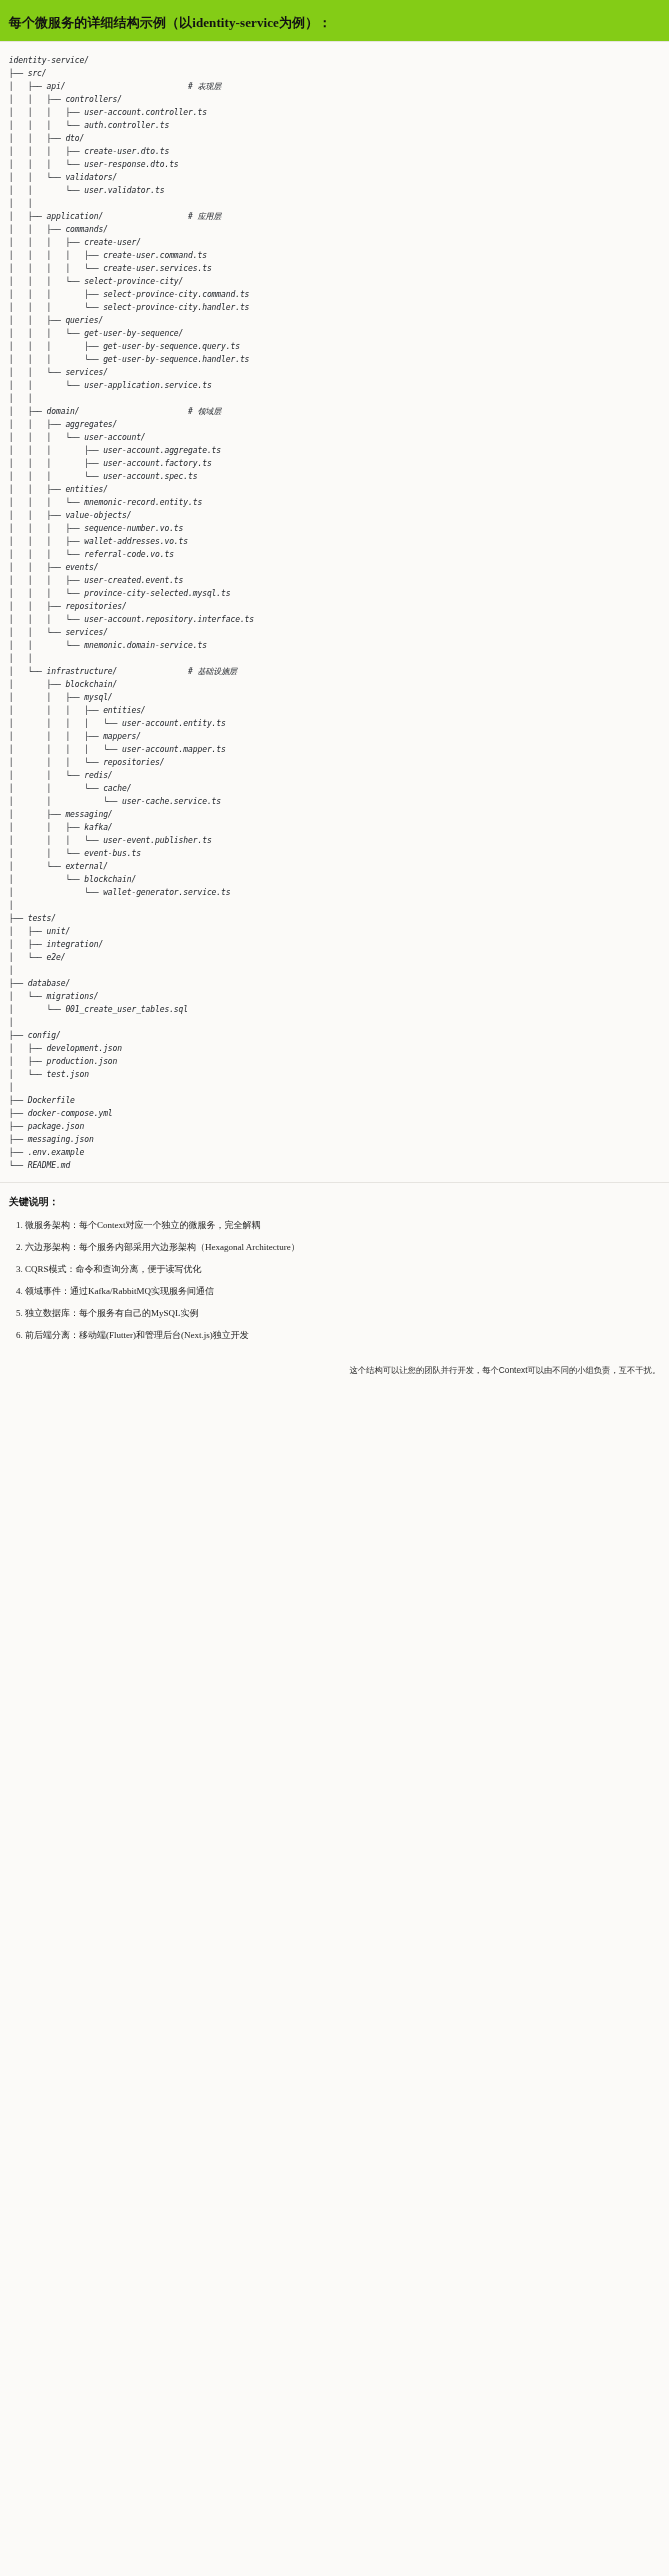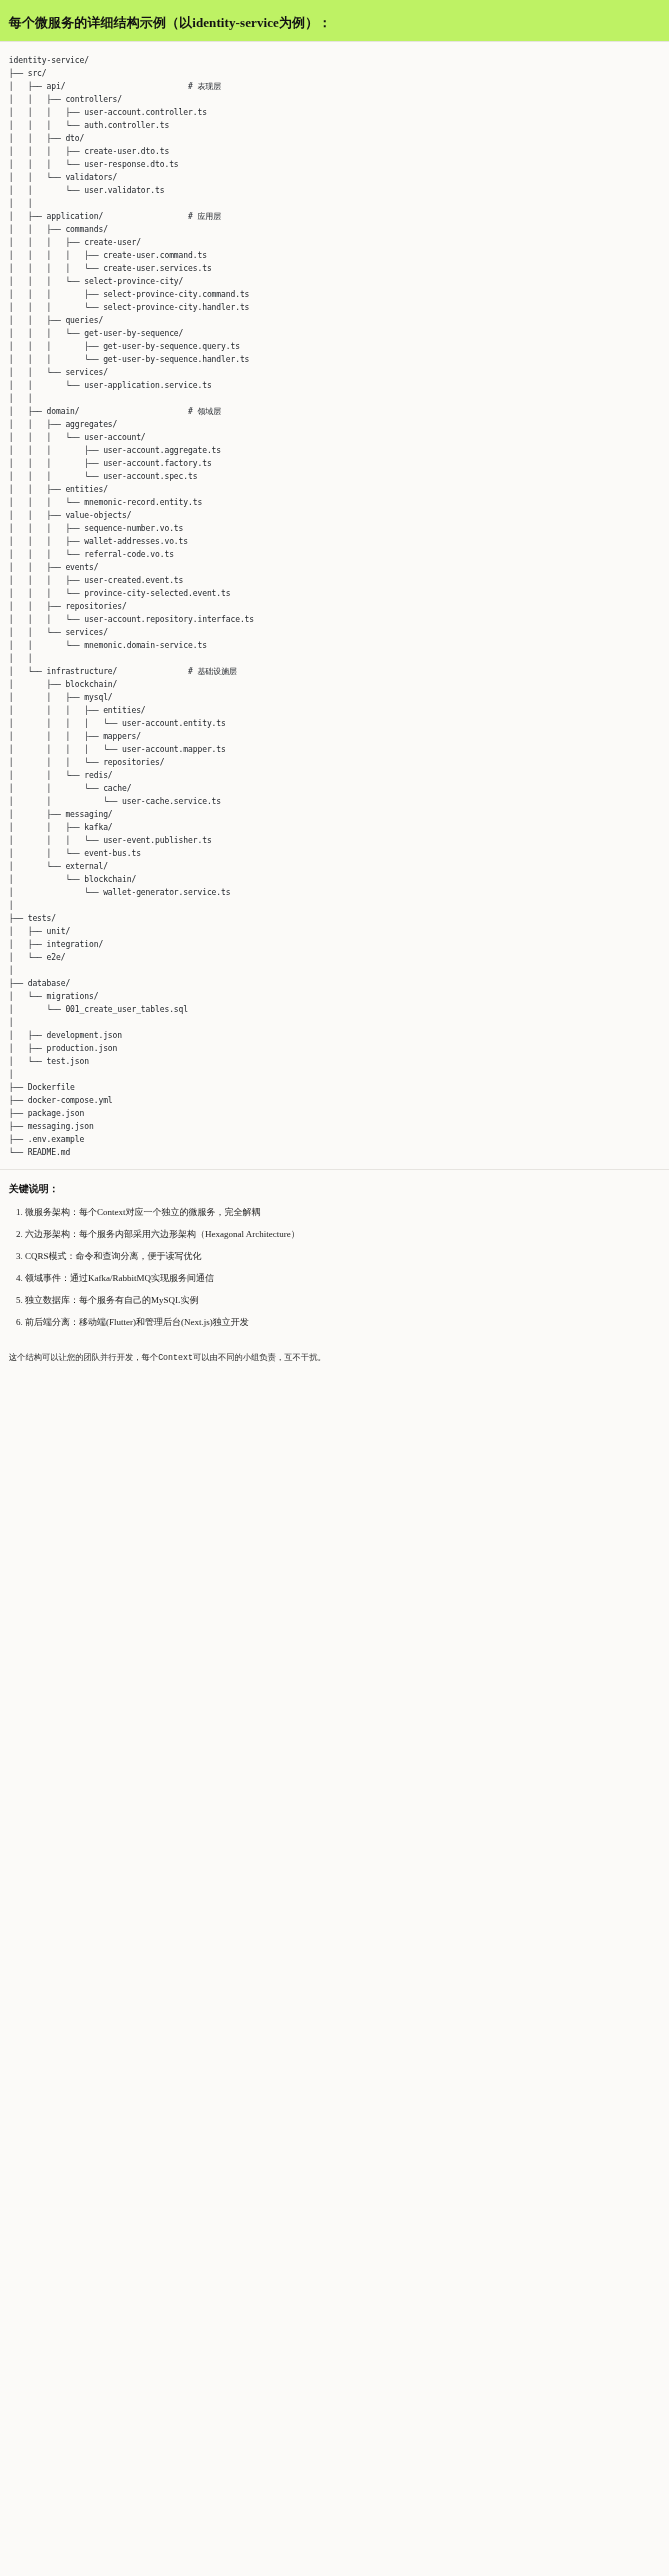--- a/index.html
+++ b/index.html
@@ -14,21 +14,21 @@
     color: #1b1b1b;
     -webkit-font-smoothing: antialiased;
   }
 
   .page { width: 669px; }
 
   
   .header-block {
     padding: 13.8px 8.8px 10px 8.8px;
     border-bottom: 0.6px solid #e6e4e0;
-    background: #bef264;
+    background: #84cc16;
   }
   .doc-title {
     font-size: 13px;
     font-weight: bold;
     letter-spacing: 0.1px;
     line-height: 1.35;
     color: #121212;
     font-family: "Liberation Serif", "DejaVu Serif", serif;
   }
 
@@ -39,20 +39,21 @@
     border-bottom: 0.6px solid #e6e4e0;
   }
   .tree {
     font-family: "DejaVu Sans Mono", "Liberation Mono", monospace;
     font-size: 8px;
     line-height: 13px;
     white-space: pre;
     color: #20242a;
     letter-spacing: -0.1px;
     margin: 0;
+    font-style: italic;
   }
   .tree-line { display: block; min-height: 13px; }
 
   
   .notes-block {
     padding: 12.5px 8.8px 6.3px 8.8px;
     background: #fbfaf8;
   }
   .notes-title {
     font-size: 10px;
@@ -72,21 +73,22 @@
     margin-bottom: 8.1px;
     color: #1b1b1b;
     font-family: "Liberation Serif", "DejaVu Serif", serif;
   }
   ol.notes-list li .lbl { font-weight: normal; }
   .closing {
     padding: 6.3px 8.8px 13.8px 8.8px;
     font-size: 8.3px;
     line-height: 1.6;
     color: #2a2a2a;
-    font-family: Liberation Mono, monospace;
+    font-family: Liberation Sans, sans-serif;
+    text-align: right;
   }
 </style>
 </head>
 <body>
 
 <div class="page">
 
   <div class="header-block">
     <div class="doc-title">每个微服务的详细结构示例（以identity-service为例）：</div>
   </div>
@@ -126,21 +128,21 @@
 </span><span class="tree-line">│   │   │       ├── user-account.factory.ts
 </span><span class="tree-line">│   │   │       └── user-account.spec.ts
 </span><span class="tree-line">│   │   ├── entities/
 </span><span class="tree-line">│   │   │   └── mnemonic-record.entity.ts
 </span><span class="tree-line">│   │   ├── value-objects/
 </span><span class="tree-line">│   │   │   ├── sequence-number.vo.ts
 </span><span class="tree-line">│   │   │   ├── wallet-addresses.vo.ts
 </span><span class="tree-line">│   │   │   └── referral-code.vo.ts
 </span><span class="tree-line">│   │   ├── events/
 </span><span class="tree-line">│   │   │   ├── user-created.event.ts
-</span><span class="tree-line">│   │   │   └── province-city-selected.event.ts
+</span><span class="tree-line">│   │   │   └── province-city-selected.mysql.ts
 </span><span class="tree-line">│   │   ├── repositories/
 </span><span class="tree-line">│   │   │   └── user-account.repository.interface.ts
 </span><span class="tree-line">│   │   └── services/
 </span><span class="tree-line">│   │       └── mnemonic.domain-service.ts
 </span><span class="tree-line">│   │
 </span><span class="tree-line">│   └── infrastructure/               # 基础设施层
 </span><span class="tree-line">│       ├── blockchain/
 </span><span class="tree-line">│       │   ├── mysql/
 </span><span class="tree-line">│       │   │   ├── entities/
 </span><span class="tree-line">│       │   │   │   └── user-account.entity.ts
@@ -160,20 +162,21 @@
 </span><span class="tree-line">│
 </span><span class="tree-line">├── tests/
 </span><span class="tree-line">│   ├── unit/
 </span><span class="tree-line">│   ├── integration/
 </span><span class="tree-line">│   └── e2e/
 </span><span class="tree-line">│
 </span><span class="tree-line">├── database/
 </span><span class="tree-line">│   └── migrations/
 </span><span class="tree-line">│       └── 001_create_user_tables.sql
 </span><span class="tree-line">│
+</span><span class="tree-line">├── config/
 </span><span class="tree-line">│   ├── development.json
 </span><span class="tree-line">│   ├── production.json
 </span><span class="tree-line">│   └── test.json
 </span><span class="tree-line">│
 </span><span class="tree-line">├── Dockerfile
 </span><span class="tree-line">├── docker-compose.yml
 </span><span class="tree-line">├── package.json
 </span><span class="tree-line">├── messaging.json
 </span><span class="tree-line">├── .env.example
 </span><span class="tree-line">└── README.md

